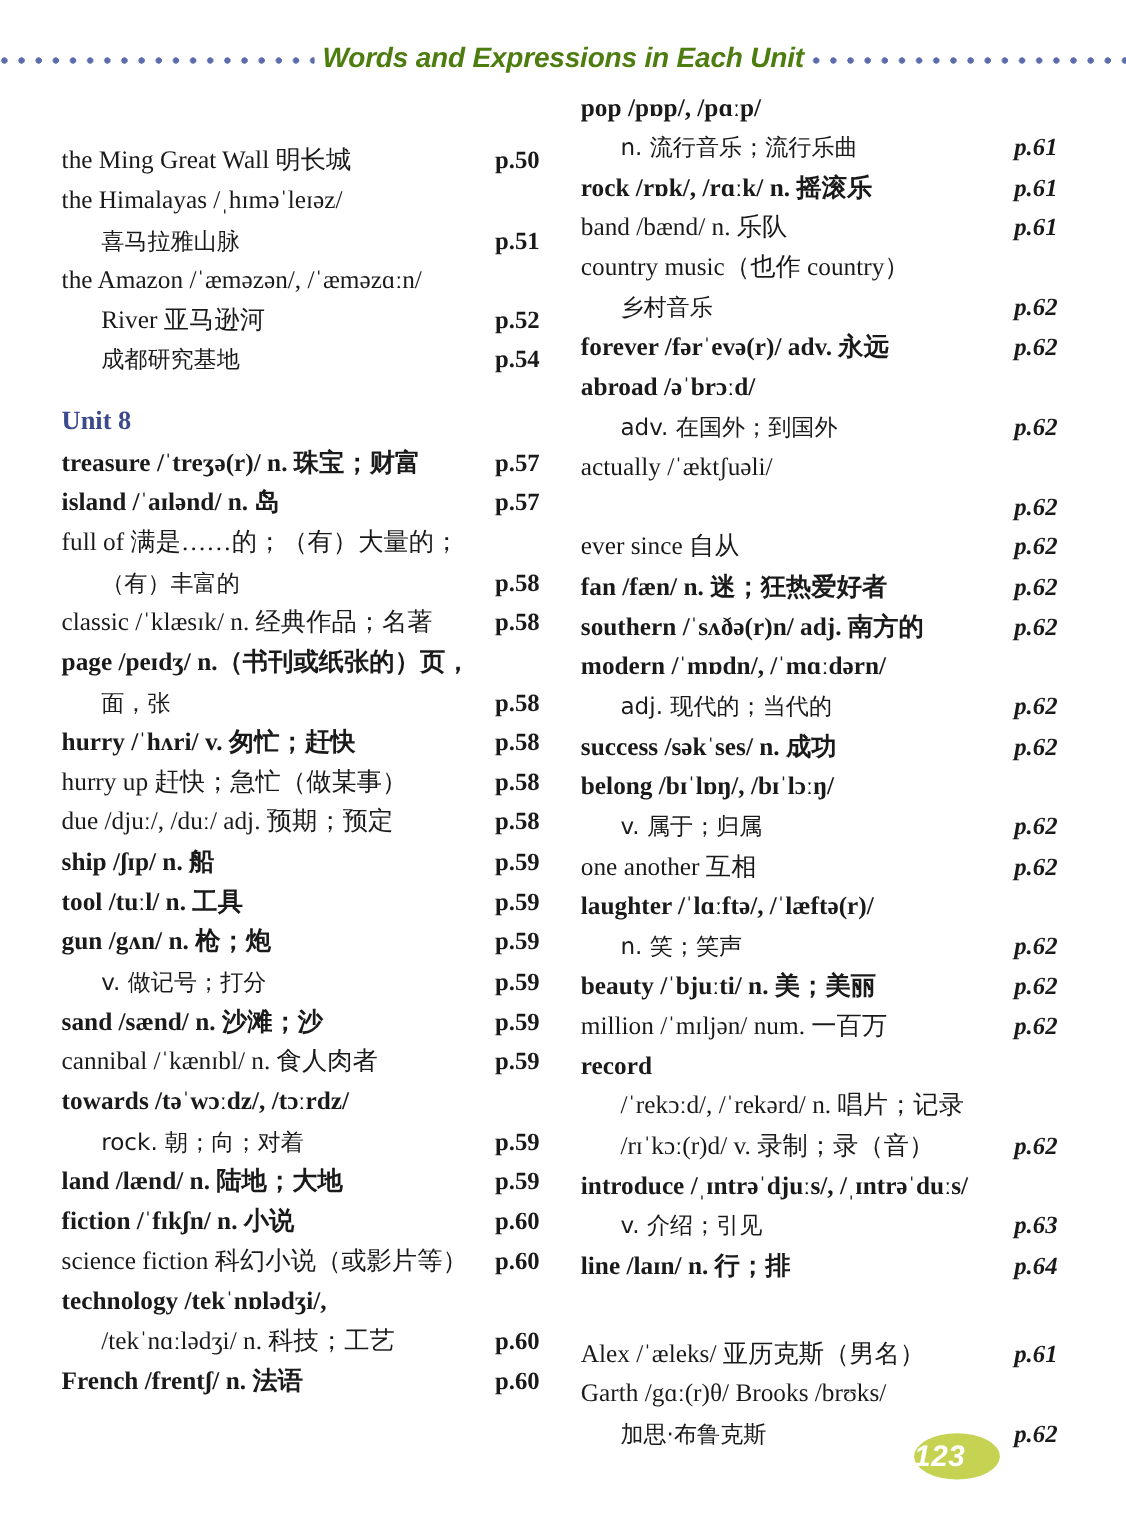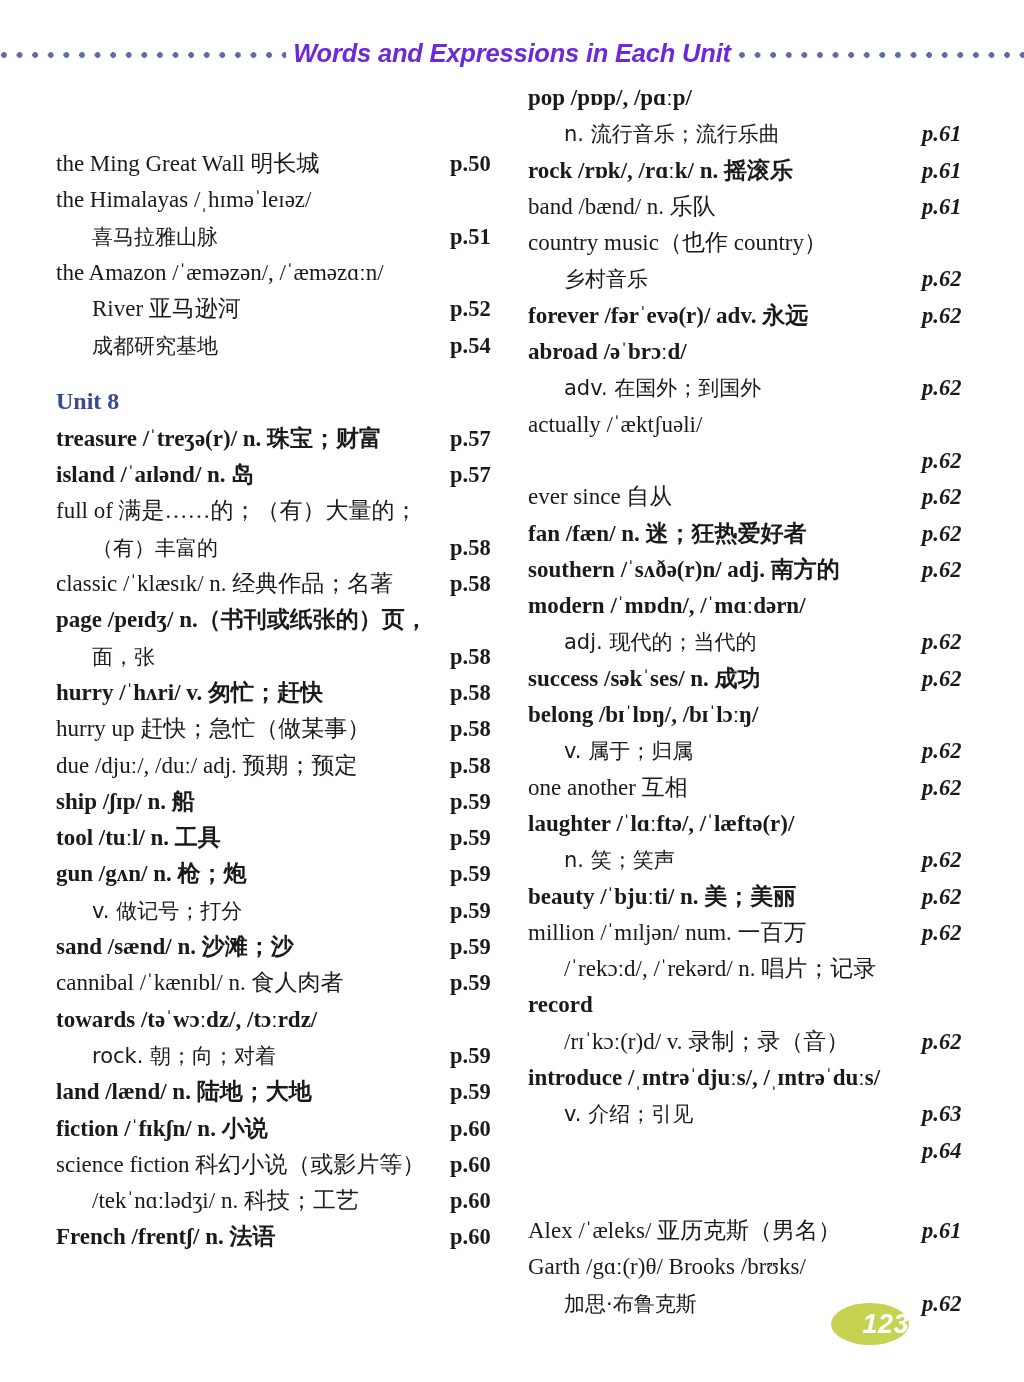--- a/index.html
+++ b/index.html
@@ -38,21 +38,21 @@
   }
   .dot-rule.left  { margin-right: 5px; }
   .dot-rule.right { margin-left: 5px; }
   .header-title {
     flex: 0 0 auto;
     font-family: "Liberation Sans", "DejaVu Sans", sans-serif;
     font-weight: bold;
     font-style: italic;
     font-size: 25.5px;
     letter-spacing: -0.2px;
-    color: #6d28d9;
+    color: #4d7c0f;
     white-space: nowrap;
     padding: 0 2px;
   }
 
   
   .columns {
     position: absolute;
     top: 80px;
     left: 0;
     width: 999px;
@@ -112,21 +112,21 @@
   .page-badge {
     position: absolute;
     left: 831px;
     top: 1303px;
     width: 78px;
     height: 42px;
     border-radius: 50%;
     background: #c6d352;
     display: flex;
     align-items: center;
-    justify-content: flex-end;
+    justify-content: flex-start;
   }
   .page-badge .num {
     font-family: "Liberation Sans", "DejaVu Sans", sans-serif;
     font-weight: bold;
     font-style: italic;
     font-size: 27px;
     color: #ffffff;
     letter-spacing: 0.5px;
   }
 </style>
@@ -276,20 +276,25 @@
       <div class="entry">
         <span class="txt hw">fiction /ˈfɪkʃn/ n. 小说</span>
         <span class="filler"></span>
         <span class="pg">p.60</span>
       </div>
       <div class="entry">
         <span class="txt">science fiction 科幻小说（或影片等）</span>
         <span class="filler"></span>
         <span class="pg">p.60</span>
       </div>
+      <div class="entry">
+        <span class="txt hw">technology /tekˈnɒlədʒi/,</span>
+        <span class="filler"></span>
+        <span class="pg"></span>
+      </div>
       <div class="entry indent">
         <span class="txt">/tekˈnɑːlədʒi/ n. 科技；工艺</span>
         <span class="filler"></span>
         <span class="pg">p.60</span>
       </div>
       <div class="entry">
         <span class="txt hw">French /frentʃ/ n. 法语</span>
         <span class="filler"></span>
         <span class="pg">p.60</span>
       </div>
@@ -410,46 +415,47 @@
       <div class="entry">
         <span class="txt hw">beauty /ˈbjuːti/ n. 美；美丽</span>
         <span class="filler"></span>
         <span class="pg">p.62</span>
       </div>
       <div class="entry">
         <span class="txt">million /ˈmɪljən/ num. 一百万</span>
         <span class="filler"></span>
         <span class="pg">p.62</span>
       </div>
+      <div class="entry">
+        <span class="txt hw">record</span>
+        <span class="filler"></span>
+        <span class="pg"></span>
+      </div>
       <div class="entry indent">
         <span class="txt">/ˈrekɔːd/, /ˈrekərd/ n. 唱片；记录</span>
         <span class="filler"></span>
         <span class="pg"></span>
       </div>
-      <div class="entry">
-        <span class="txt hw">record</span>
-        <span class="filler"></span>
-        <span class="pg"></span>
-      </div>
       <div class="entry indent">
         <span class="txt">/rɪˈkɔː(r)d/ v. 录制；录（音）</span>
         <span class="filler"></span>
         <span class="pg">p.62</span>
       </div>
       <div class="entry">
         <span class="txt hw">introduce /ˌɪntrəˈdjuːs/, /ˌɪntrəˈduːs/</span>
         <span class="filler"></span>
         <span class="pg"></span>
       </div>
       <div class="entry indent">
         <span class="txt cn">v. 介绍；引见</span>
         <span class="filler"></span>
         <span class="pg">p.63</span>
       </div>
       <div class="entry">
+        <span class="txt hw">line /laɪn/ n. 行；排</span>
         <span class="filler"></span>
         <span class="pg">p.64</span>
       </div>
     </div>
 
     <div class="gap-names"></div>
 
     <div>
       <div class="entry">
         <span class="txt">Alex /ˈæleks/ 亚历克斯（男名）</span>

